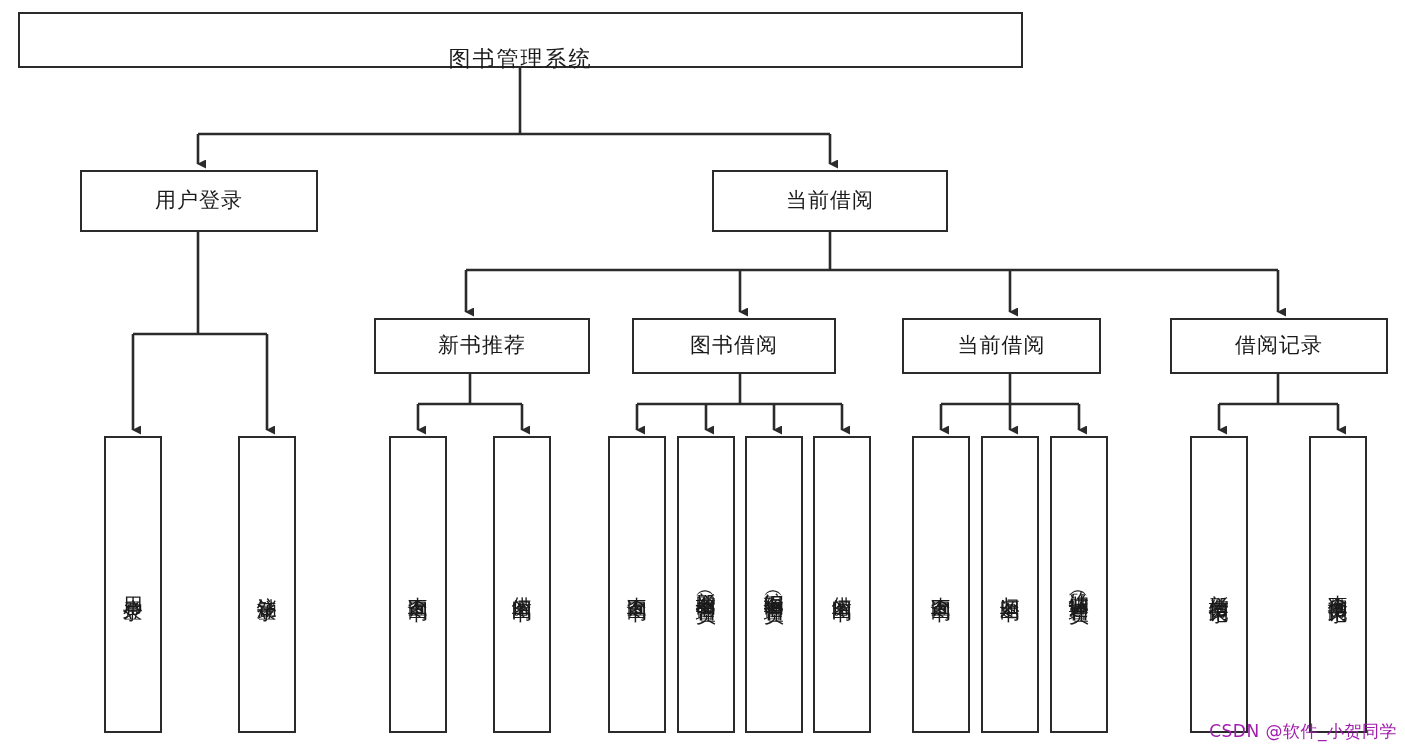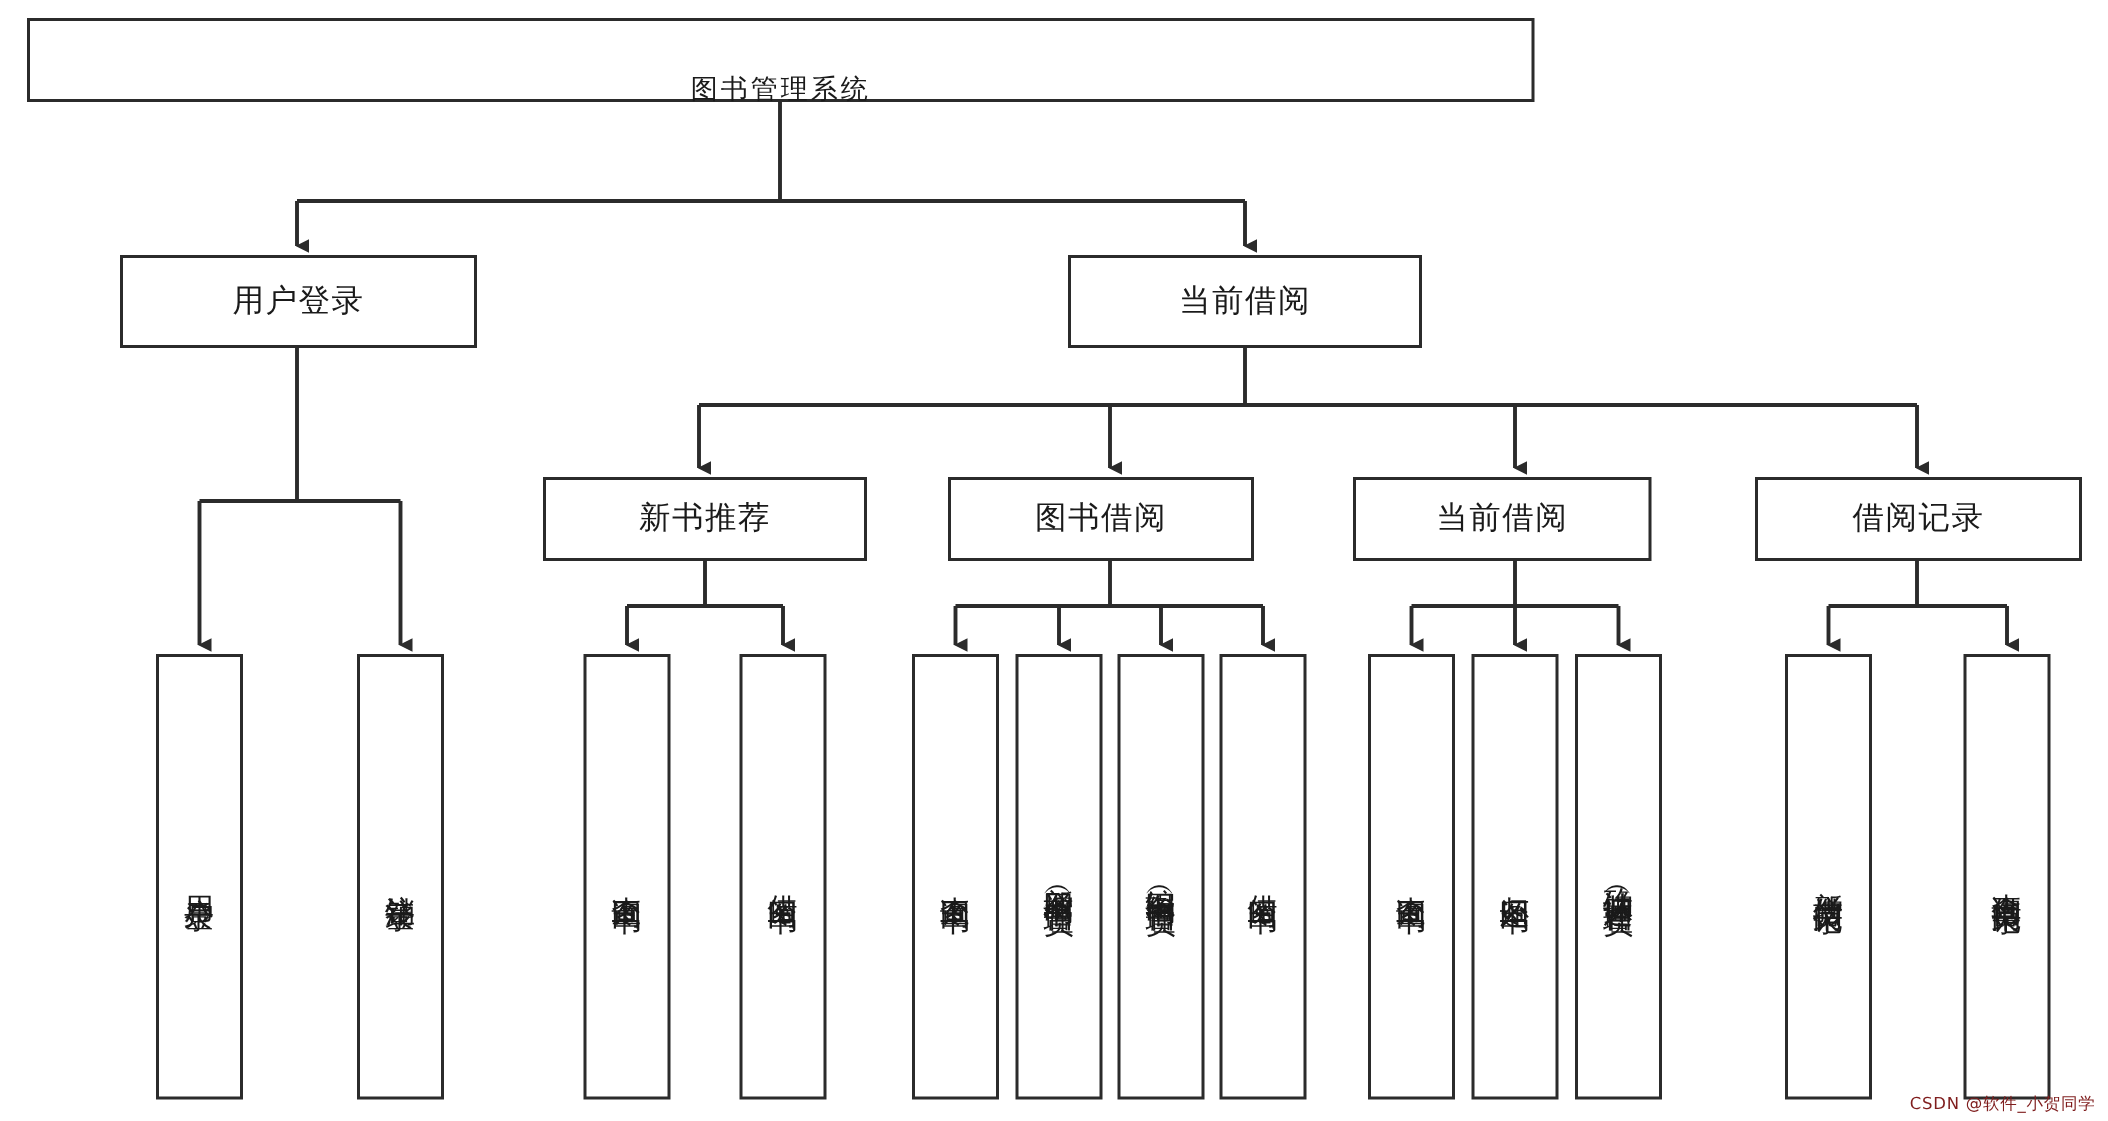--- a/index.html
+++ b/index.html
@@ -54,30 +54,30 @@
   .node.v .label {
     writing-mode: vertical-rl;
     text-orientation: upright;
     font-size: 20px;
     line-height: 1.12;
     letter-spacing: 2px;
     white-space: nowrap;
     text-align: center;
   }
   #root-node .label {
-    font-size: 18px;
+    font-size: 22px;
     letter-spacing: 2px;
     margin-top: 39px;
   }
   #watermark {
     position: absolute;
     right: 8px;
     bottom: 4px;
-    font-size: 11px;
-    color: #7f1d1d;
+    font-size: 17px;
+    color: #a21caf;
     letter-spacing: 0.5px;
     white-space: nowrap;
     user-select: none;
   }
 </style>
 </head>
 <body>
 
 <div id="canvas">
 
@@ -140,21 +140,21 @@
   </div>
 
   <div class="node h" style="left:80px; top:170px; width:238px; height:62px;">
     <span class="label">用户登录</span>
   </div>
 
   <div class="node h" style="left:712px; top:170px; width:236px; height:62px;">
     <span class="label">当前借阅</span>
   </div>
 
-  <div class="node h" style="left:362px; top:318px; width:216px; height:56px;">
+  <div class="node h" style="left:374px; top:318px; width:216px; height:56px;">
     <span class="label">新书推荐</span>
   </div>
 
   <div class="node h" style="left:632px; top:318px; width:204px; height:56px;">
     <span class="label">图书借阅</span>
   </div>
 
   <div class="node h" style="left:902px; top:318px; width:199px; height:56px;">
     <span class="label">当前借阅</span>
   </div>

